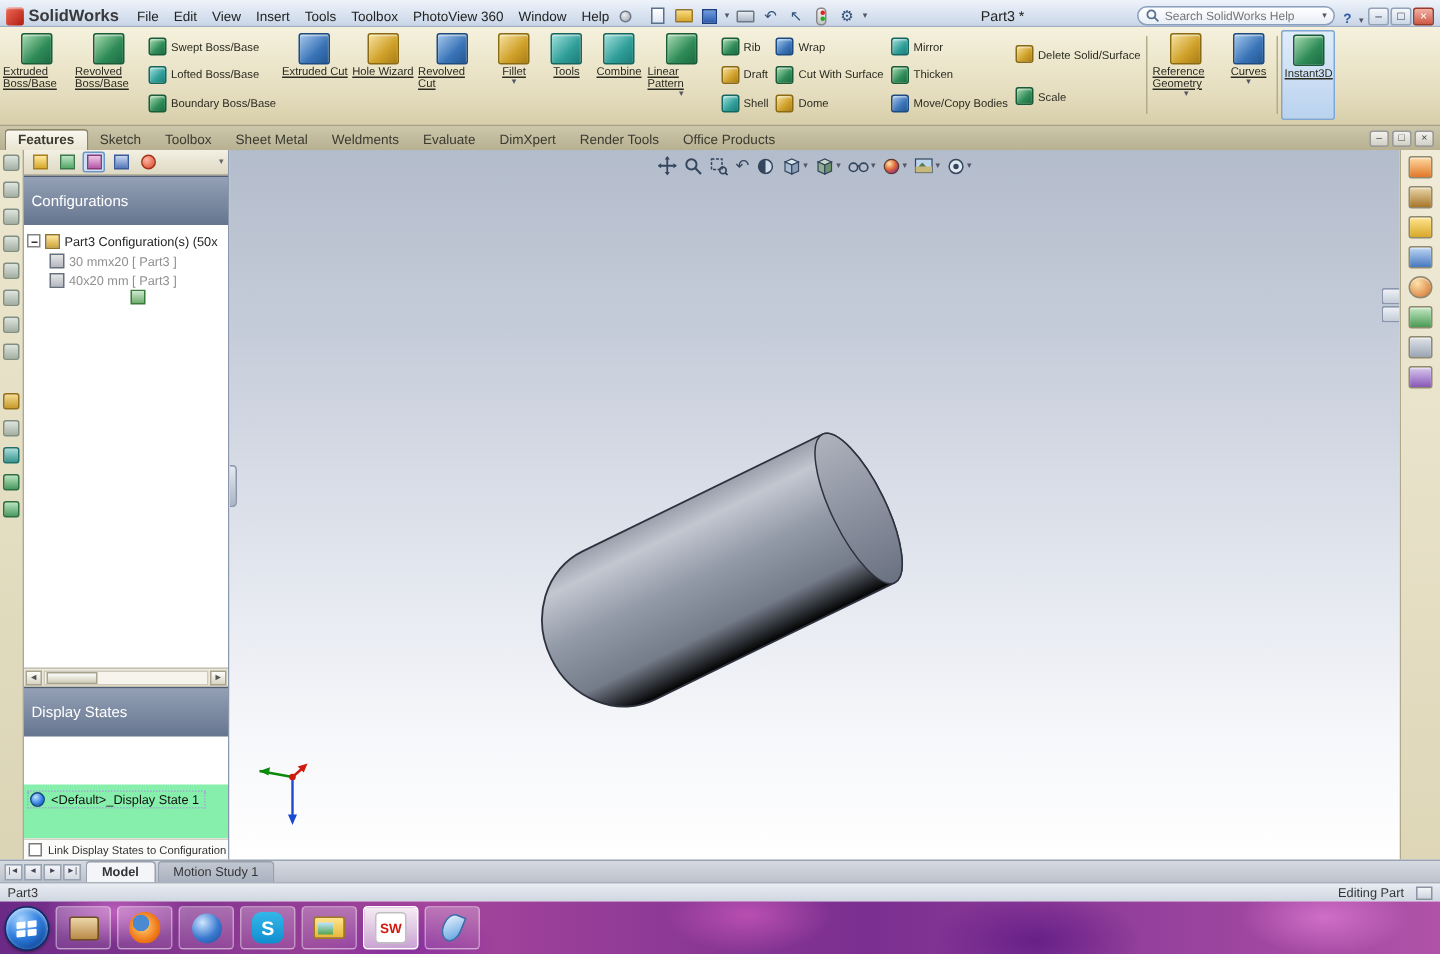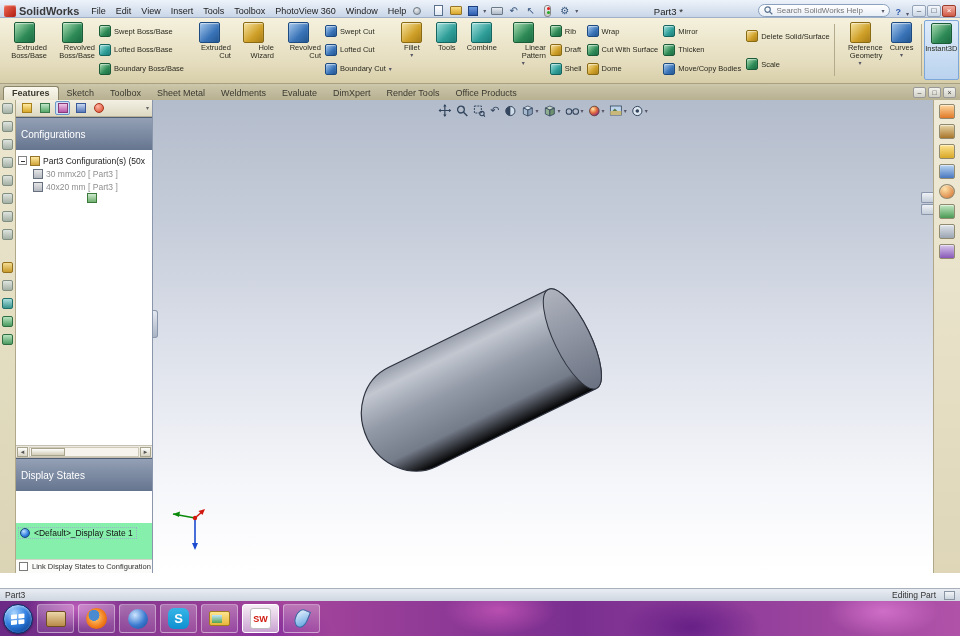--- a/index.html
+++ b/index.html
@@ -36,21 +36,21 @@
 
 .ribbon{position:absolute;top:18px;left:0;right:0;height:66px;background:linear-gradient(#f5f1dd,#e4dcbd 70%,#d7cea9);border-bottom:1px solid #a8a080;display:flex;align-items:stretch;padding:2px 1px 3px;gap:1px;overflow:hidden;}
 .rb-lg{display:flex;flex-direction:column;align-items:center;min-width:34px;max-width:47px;padding:2px 1px 0;}
 .rb-lg.active{background:linear-gradient(#e0ecfa,#b9d2ee);border:1px solid #7da7d8;border-radius:2px;}
 .ric{width:21px;height:21px;border-radius:2px;margin-bottom:1px;box-shadow:inset 0 1px 1px rgba(255,255,255,.55);}
 .ric-s{width:12px;height:12px;border-radius:2px;flex:0 0 auto;box-shadow:inset 0 1px 1px rgba(255,255,255,.5);}
 .g{background:linear-gradient(135deg,#a9dcb0,#2e8b57 60%,#1c6b42);border:1px solid #1a5c38;}
 .b{background:linear-gradient(135deg,#a6c8ec,#3a74b8 60%,#23568f);border:1px solid #1d4a80;}
 .y{background:linear-gradient(135deg,#f6e29e,#cfa028 60%,#a87d18);border:1px solid #8a6a12;}
 .t{background:linear-gradient(135deg,#a0e0dc,#2f9e98 60%,#1d7c78);border:1px solid #156661;}
-.rb-label{font-size:7.5px;line-height:8px;text-align:right;color:#2a2a20;}
+.rb-label{font-size:7.5px;line-height:8px;text-align:left;color:#2a2a20;text-decoration:underline;}
 .rb-stack{display:flex;flex-direction:column;justify-content:space-around;padding:2px 2px;}
 .rb-sm{display:flex;align-items:center;gap:3px;font-size:7.5px;color:#2a2a20;white-space:nowrap;}
 .vsep{width:1px;background:#b3ab8b;margin:4px 1px;flex:0 0 auto;}
 
 
 .cmdtabs{position:absolute;top:84px;left:0;right:0;height:16px;background:linear-gradient(#cdc7ab,#b7b091);display:flex;align-items:flex-end;padding-left:3px;}
 .ctab{font-size:9px;padding:1px 8px 2px;color:#3a3a30;}
 .ctab.active{background:linear-gradient(#faf8ef,#e9e5d2);border:1px solid #8a8468;border-bottom:none;border-radius:3px 3px 0 0;font-weight:bold;}
 .cmd-right{margin-left:auto;display:flex;gap:2px;padding:0 4px 2px;}
 .dwb{width:13px;height:11px;font-size:7px;line-height:7px;display:flex;align-items:center;justify-content:center;color:#444;border:1px solid #999;background:linear-gradient(#f2f2ee,#d2d0c6);border-radius:2px;}
@@ -242,35 +242,20 @@
         <span class="rb-label">Extruded Cut</span>
       </div>
     <div class="rb-lg">
         <span class="ric y"></span>
         <span class="rb-label">Hole Wizard</span>
       </div>
     <div class="rb-lg">
         <span class="ric b"></span>
         <span class="rb-label">Revolved Cut</span>
       </div>
-    <div class="rb-stack">
-      <div class="rb-sm">
-          <span class="ric-s b"></span>
-          <span>Swept Cut</span>
-        </div>
-      <div class="rb-sm">
-          <span class="ric-s b"></span>
-          <span>Lofted Cut</span>
-        </div>
-      <div class="rb-sm">
-          <span class="ric-s b"></span>
-          <span>Boundary Cut</span>
-          <span class="caret">▾</span>
-        </div>
-    </div>
     <div class="rb-lg">
         <span class="ric y"></span>
         <span class="rb-label">Fillet</span>
         <span class="caret">▾</span>
       </div>
     <div class="rb-lg">
         <span class="ric t"></span>
         <span class="rb-label">Tools</span>
       </div>
     <div class="rb-lg">
@@ -574,20 +559,30 @@
       <span class="rdi rd2"></span>
       <span class="rdi rd3"></span>
       <span class="rdi rd4"></span>
       <span class="rdi rd5"></span>
       <span class="rdi rd6"></span>
       <span class="rdi rd7"></span>
       <span class="rdi rd8"></span>
     </div>
   </div>
 
+  <div class="msrow">
+    <div class="msnav">
+      <span class="msn">|◄</span>
+      <span class="msn">◄</span>
+      <span class="msn">►</span>
+      <span class="msn">►|</span>
+    </div>
+    <span class="mstab active">Model</span>
+    <span class="mstab">Motion Study 1</span>
+  </div>
 
   <div class="statusbar">
     <span>Part3</span>
     <div class="sb-right">
       <span>Editing Part</span>
       <span class="sb-icon"></span>
     </div>
   </div>
 
   <div class="taskbar">

